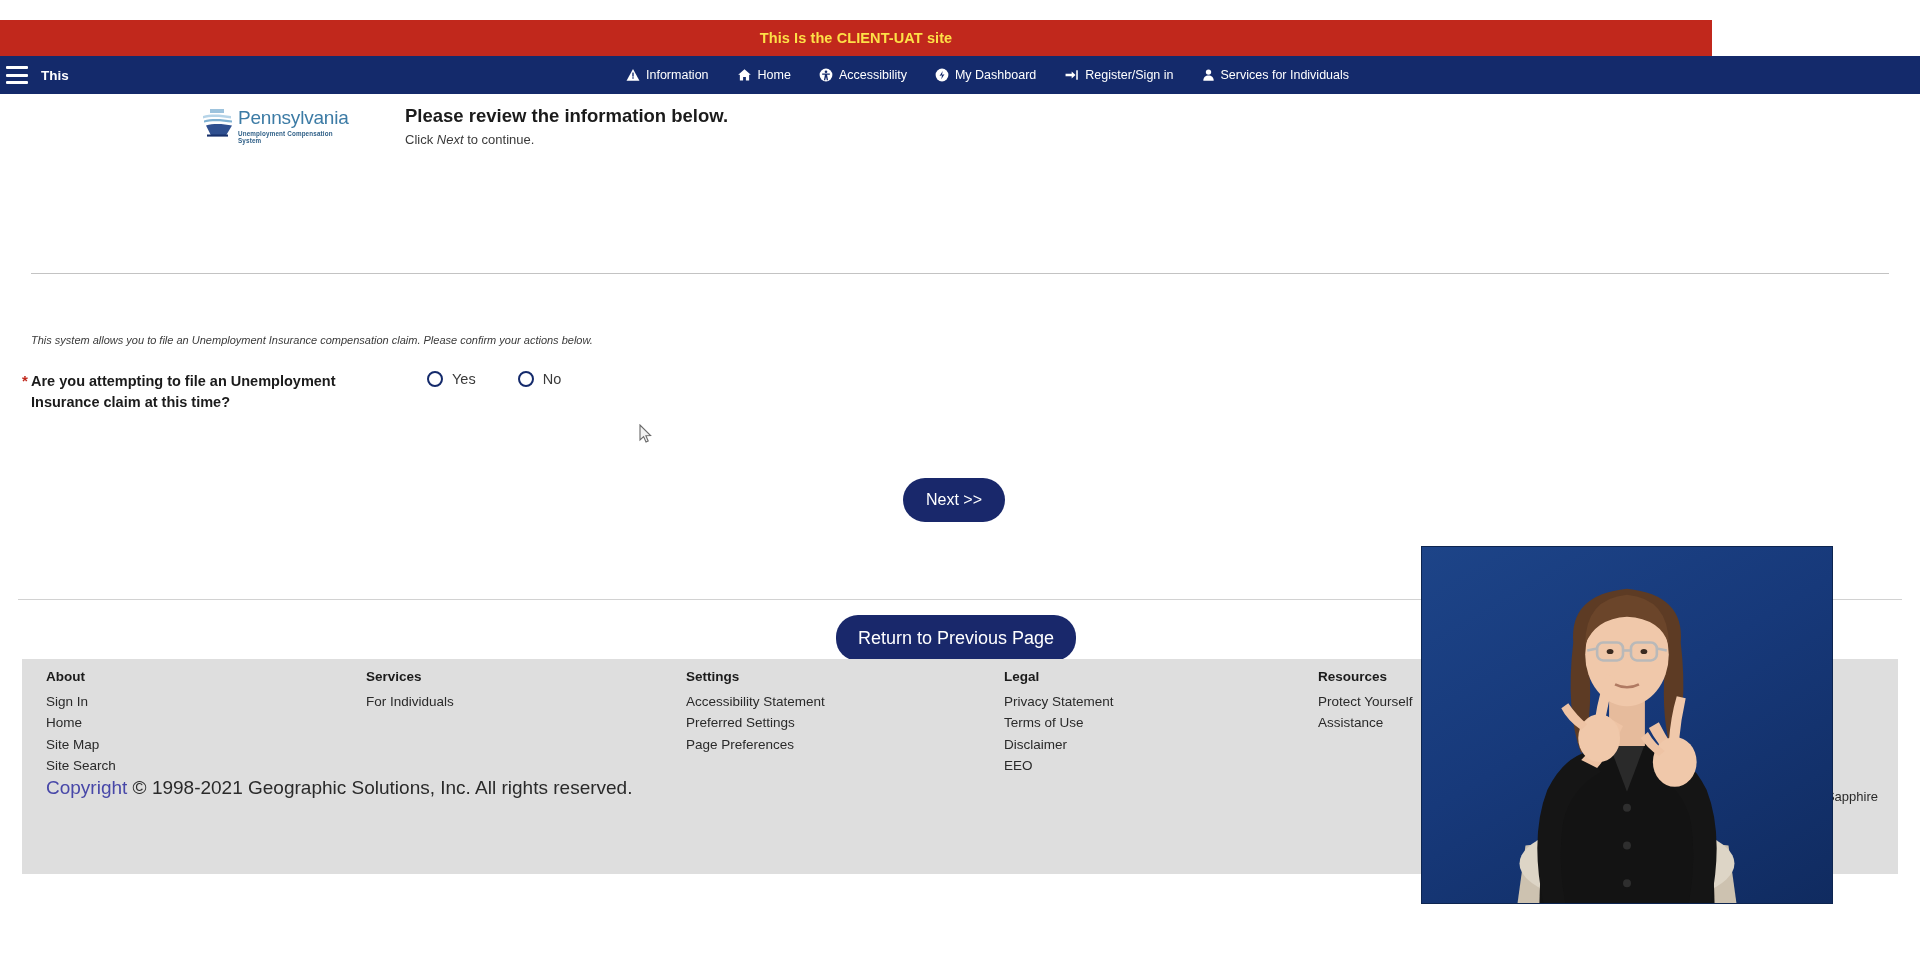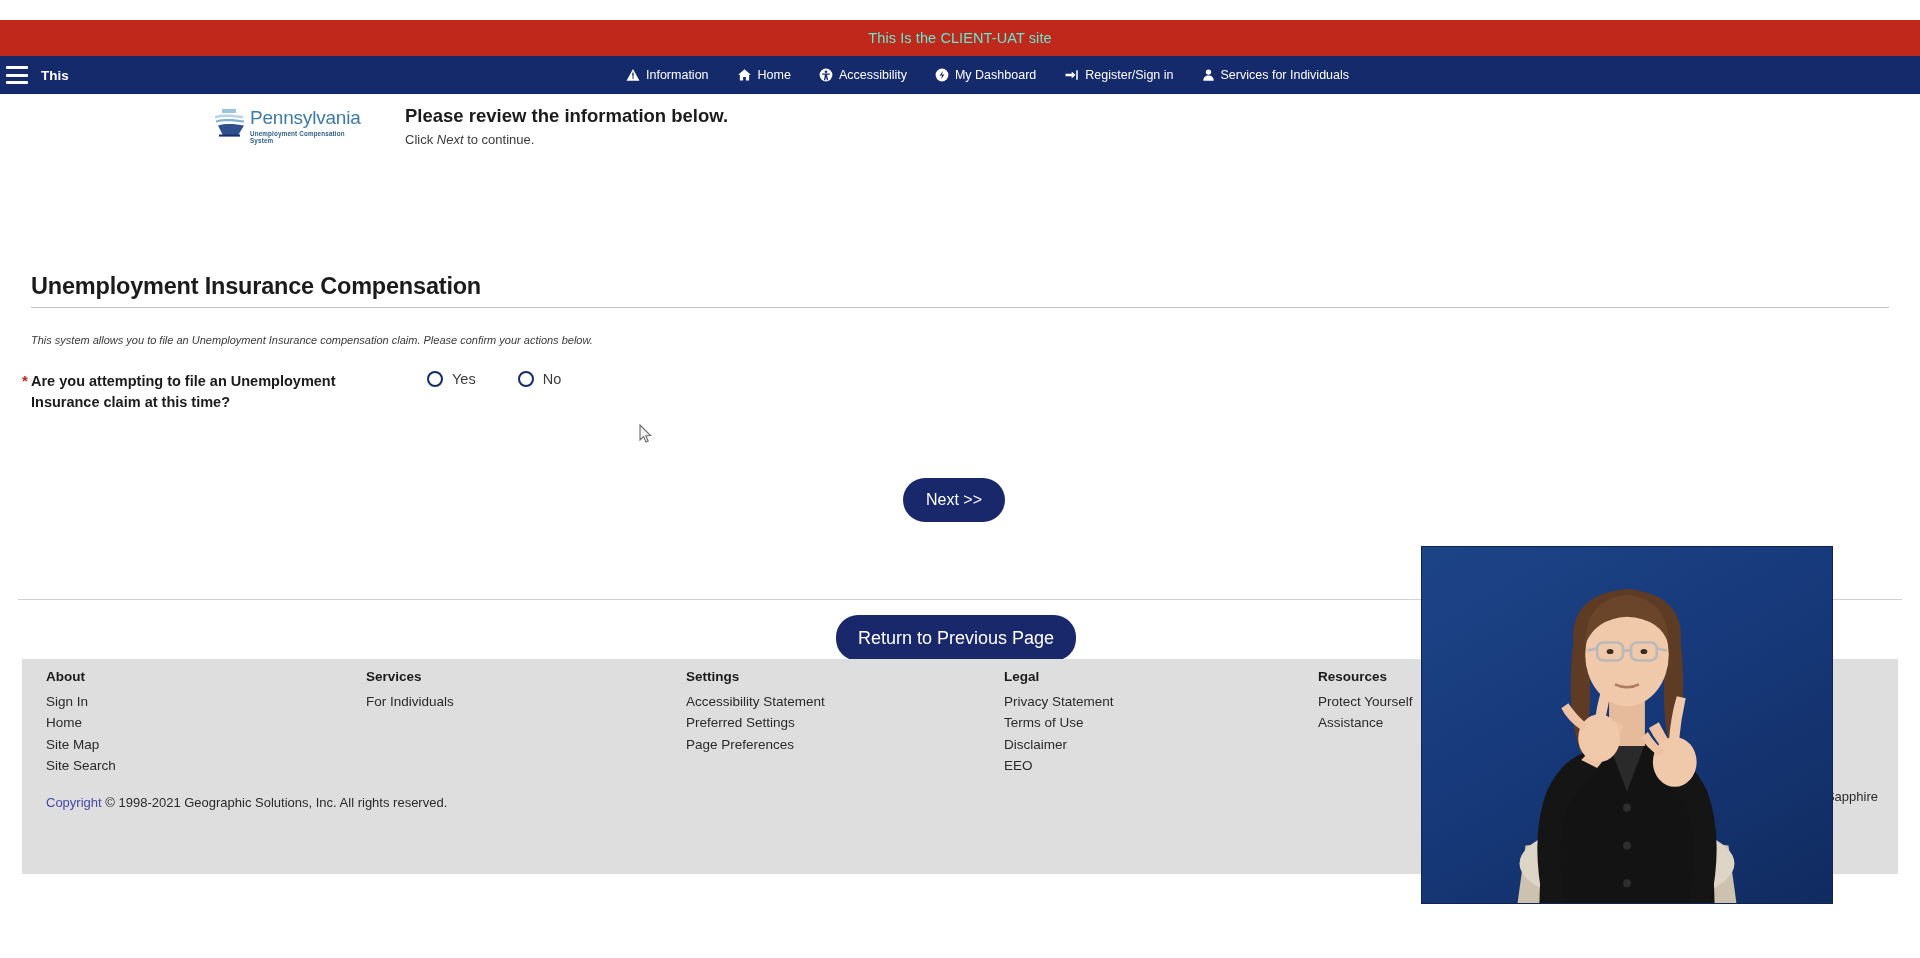--- a/index.html
+++ b/index.html
@@ -13,25 +13,25 @@
     width: 1920px;
     height: 958px;
     overflow: hidden;
     background: #ffffff;
   }
 
   
   .uat-banner {
     position: absolute;
     top: 20px; left: 0;
-    width: 1920px; height: 36px;
+    width: 1712px; height: 36px;
     background: #c1281c;
-    color: #5eead4;
+    color: #fde047;
     font-size: 14.5px;
-    font-weight: normal;
+    font-weight: bold;
     display: flex;
     align-items: center;
     justify-content: center;
     letter-spacing: .1px;
   }
 
   
   .navbar {
     position: absolute;
     top: 56px; left: 0;
@@ -84,21 +84,21 @@
   .nav-item svg { display: block; }
 
   
   .header-area {
     position: absolute;
     top: 94px; left: 0;
     width: 1920px; height: 72px;
   }
   .logo-wrap {
     position: absolute;
-    left: 214px; top: 14px;
+    left: 202px; top: 14px;
     width: 150px;
   }
   .logo-text-main {
     font-size: 19px;
     color: #3c7ba5;
     letter-spacing: -.2px;
     margin-left: 36px;
     line-height: 1;
   }
   .logo-text-sub {
@@ -295,22 +295,22 @@
   }
   .footer-col a {
     display: block;
     color: #2a2a2a;
     text-decoration: none;
     line-height: 1.58;
     cursor: pointer;
   }
   .footer-copy {
     position: absolute;
-    left: 24px; top: 136px;
-    font-size: 13px;
+    left: 24px; top: 118px;
+    font-size: 19px;
     color: #2a2a2a;
   }
   .footer-copy .lnk { color: #4747a8; cursor: pointer; }
   .footer-version {
     position: absolute;
     right: 20px; top: 130px;
     font-size: 13px;
     color: #2a2a2a;
   }
 
@@ -446,21 +446,20 @@
     </div>
 
     <div class="page-instr">
       <div class="page-instr-title">Please review the information below.</div>
       <div class="page-instr-sub"><span>Click </span><i>Next</i><span> to continue.</span></div>
     </div>
   </div>
 
 
   <div class="section-title-wrap">
-    <div class="section-title">Unemployment Insurance Compensation</div>
     <div class="section-rule"></div>
   </div>
 
   <div class="intro-text">This system allows you to file an Unemployment Insurance compensation claim. Please confirm your actions below.</div>
 
   <div class="question-row">
     <div class="question-label">
       <span class="req-star">*</span>
       <span>Are you attempting to file an Unemployment Insurance claim at this time?</span>
     </div>

